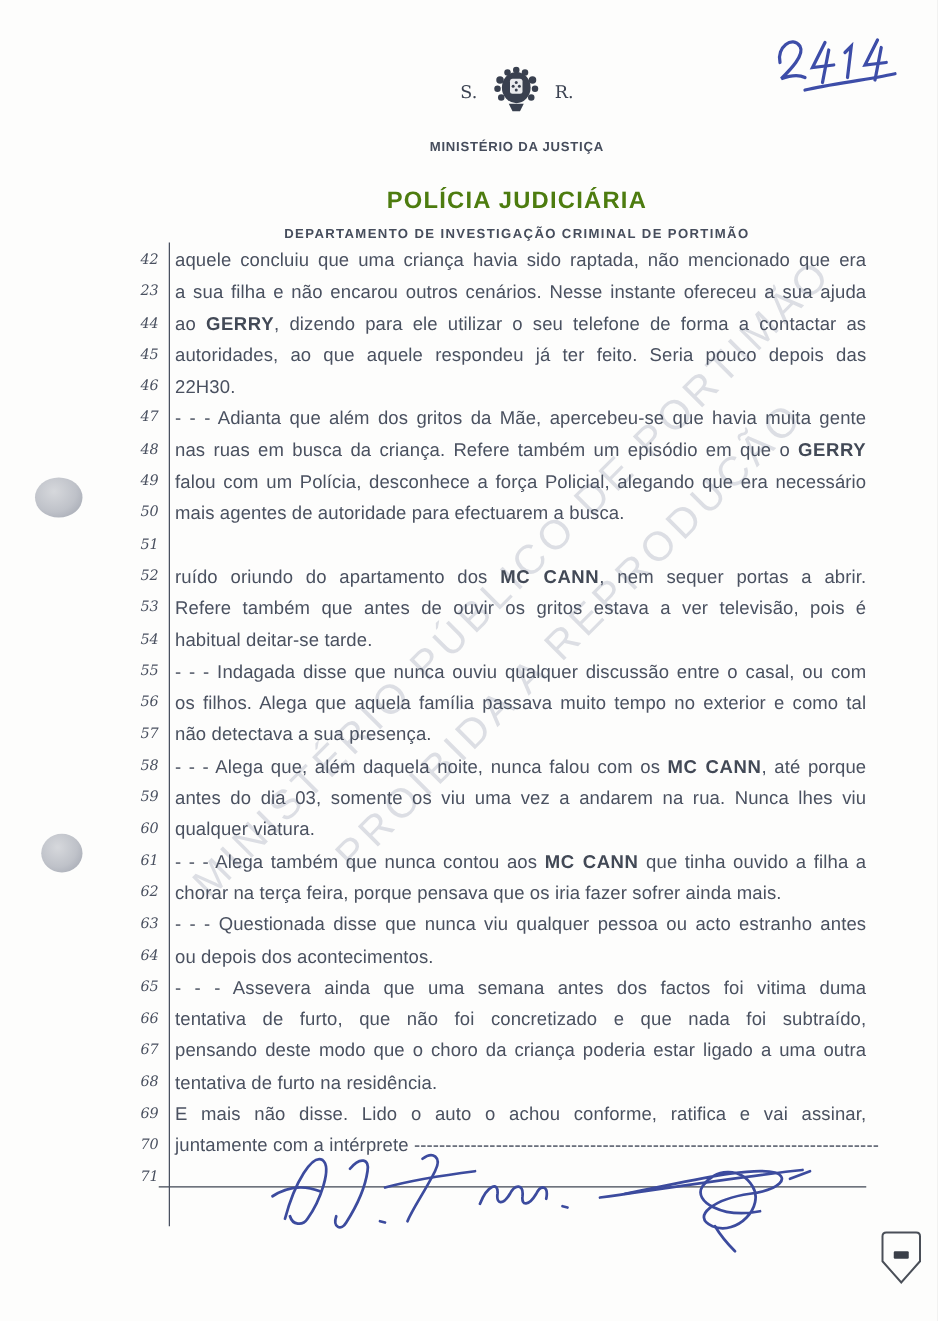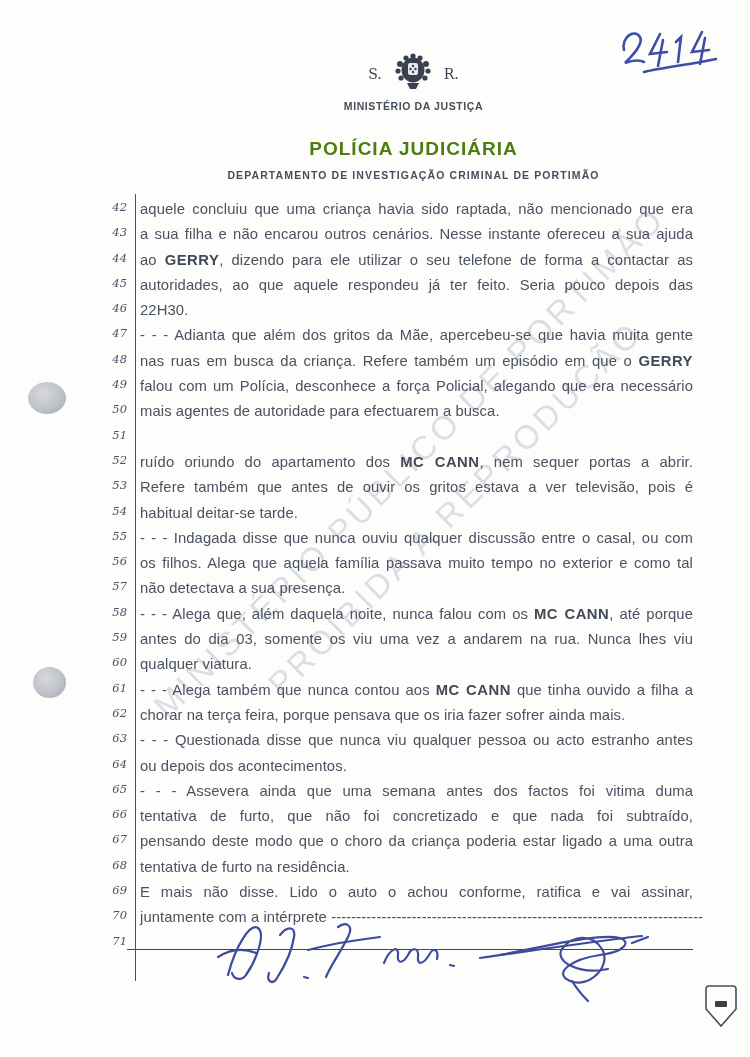--- a/index.html
+++ b/index.html
@@ -6,21 +6,21 @@
   .page {
     position:relative; width:750px; height:1057px; margin:0 auto;
     background:#fdfdfc; overflow:hidden;
     font-family:"Liberation Sans", sans-serif; color:#4a5160;
   }
 
   
   .header { position:absolute; left:135px; width:557px; top:52px; text-align:center; }
   .sr-row { display:flex; align-items:center; justify-content:center; gap:10px; height:44px; }
   .sr-letter { font-family:"DejaVu Serif", serif; font-size:14px; color:#3c4352; }
-  .ministry { margin-top:4px; font-size:10.5px; font-weight:bold; letter-spacing:0.6px; color:#464d5c; }
+  .ministry { margin-top:16px; font-size:10.5px; font-weight:bold; letter-spacing:0.6px; color:#464d5c; }
   .pj-title { margin-top:26px; font-size:19px; font-weight:bold; letter-spacing:1px; color:#4d7c0f; }
   .dept { margin-top:9px; font-size:10.5px; font-weight:bold; letter-spacing:1.1px; color:#464d5c; }
 
   
   .ink-number { position:absolute; left:612px; top:14px; }
 
   
   .watermark {
     position:absolute; left:148px; top:700px;
     transform:rotate(-45deg); transform-origin:0 0;
@@ -118,21 +118,21 @@
   <div class="blob blob2"></div>
 
   <div class="doc-body">
     <div class="vrule"></div>
     <div id="doc-lines">
         <div class="row">
           <div class="num">42</div>
           <div class="txt j"><span>aquele concluiu que uma criança havia sido raptada, não mencionado que era</span></div>
         </div>
         <div class="row">
-          <div class="num">43</div>
+          <div class="num">23</div>
           <div class="txt j"><span>a sua filha e não encarou outros cenários. Nesse instante ofereceu a sua ajuda</span></div>
         </div>
         <div class="row">
           <div class="num">44</div>
           <div class="txt j"><span>ao </span><b>GERRY</b><span>, dizendo para ele utilizar o seu telefone de forma a contactar as</span></div>
         </div>
         <div class="row">
           <div class="num">45</div>
           <div class="txt j"><span>autoridades, ao que aquele respondeu já ter feito. Seria pouco depois das</span></div>
         </div>

